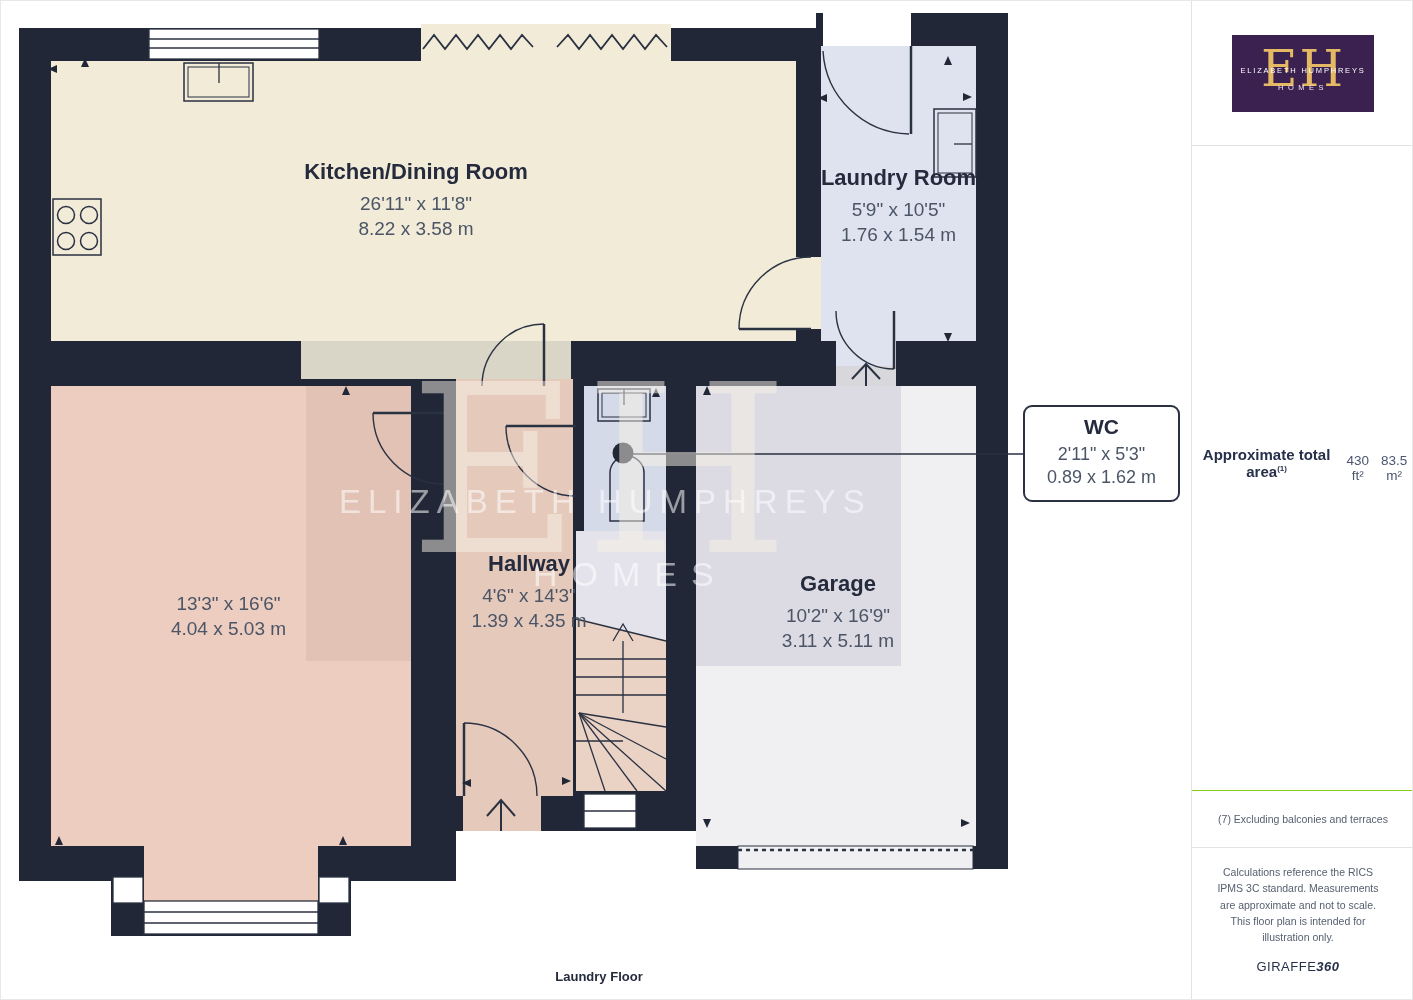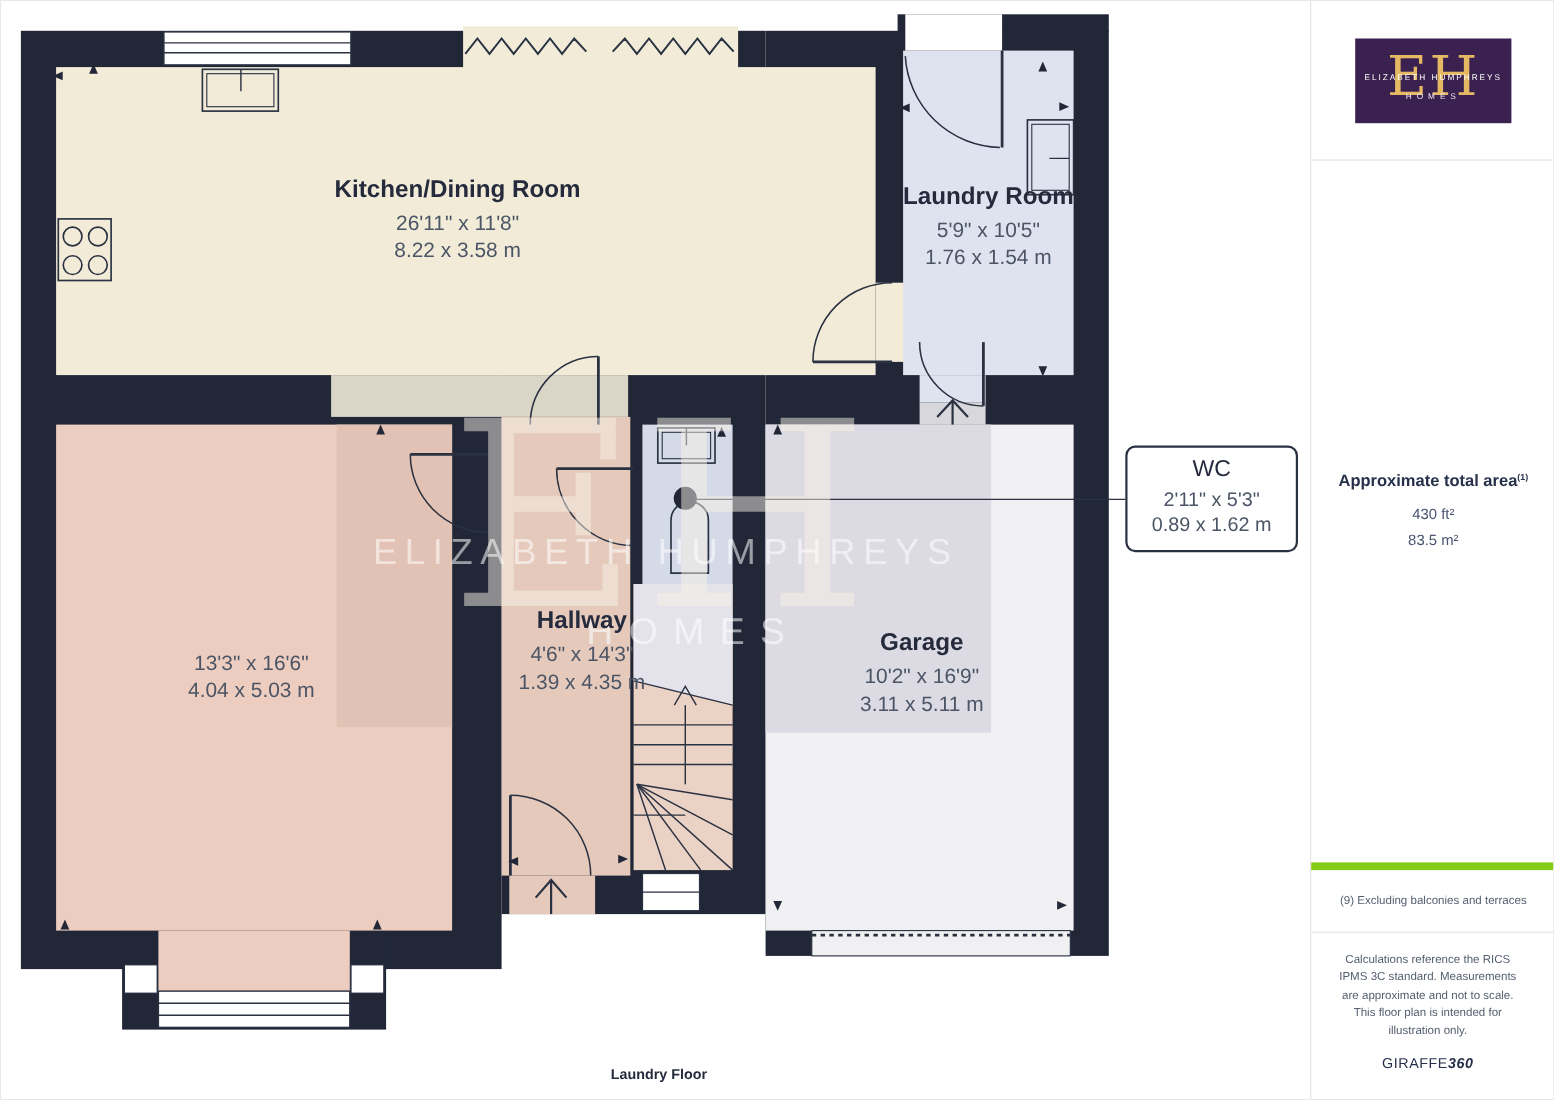--- a/index.html
+++ b/index.html
@@ -18,39 +18,39 @@
     color:rgba(255,255,255,0.55);white-space:nowrap;pointer-events:none;}
 
   
   .room-label{position:absolute;text-align:center;color:#252B3D;}
   .room-name{display:block;font-weight:bold;font-size:22px;margin-bottom:6px;}
   .room-dims{display:block;font-size:19px;color:#4B5566;line-height:1.32;}
 
   
   .wc-callout{position:absolute;left:1022px;top:404px;width:157px;background:#fff;
     border:2px solid #2A3141;border-radius:9px;text-align:center;padding:8px 4px 10px 4px;box-sizing:border-box;}
-  .wc-name{display:block;font-weight:normal;font-size:21px;color:#252B3D;margin-bottom:4px;}
+  .wc-name{display:block;font-weight:bold;font-size:21px;color:#252B3D;margin-bottom:4px;}
   .wc-dims{display:block;font-size:18px;color:#4B5566;line-height:1.3;}
 
   .floor-label{position:absolute;left:448px;top:968px;width:300px;text-align:center;
     font-size:13px;font-weight:bold;color:#252B3D;}
 
   
   .sidebar{position:absolute;left:1190px;top:0;width:223px;height:1000px;background:#fff;
     border-left:1px solid #E3E3E3;box-sizing:border-box;display:flex;flex-direction:column;}
   .sb-sec{box-sizing:border-box;}
   .sb-logo-sec{height:145px;border-bottom:1px solid #E3E3E3;display:flex;align-items:center;justify-content:center;}
   .logo{position:relative;width:142px;height:77px;background:#3A2150;overflow:hidden;}
   .logo-eh{position:absolute;left:0;right:0;top:4px;text-align:center;font-family:"DejaVu Serif",serif;
     font-size:50px;line-height:1.2;color:#E5B964;letter-spacing:2px;}
   .logo-name{position:absolute;left:0;right:0;top:31px;text-align:center;font-size:7.5px;
     color:#fff;letter-spacing:1.8px;white-space:nowrap;}
   .logo-homes{position:absolute;left:0;right:0;top:48px;text-align:center;font-size:7.5px;
     color:#EDE6F0;letter-spacing:4.5px;white-space:nowrap;}
-  .sb-area-sec{height:645px;border-bottom:7px solid #84cc16;display:flex;flex-direction:column;
+  .sb-area-sec{height:645px;border-bottom:1px solid #84cc16;display:flex;flex-direction:row;
     align-items:center;justify-content:center;text-align:center;}
   .area-title{font-size:15px;font-weight:bold;color:#27304A;margin-bottom:10px;}
   .area-title sup{font-size:8px;}
   .area-val{font-size:13.5px;color:#4A5570;margin:4px 0;}
   .sb-footnote-sec{height:57px;border-bottom:1px solid #E3E3E3;display:flex;align-items:center;
     justify-content:center;text-align:center;font-size:10.5px;color:#566070;}
   .sb-disclaimer-sec{flex:1;display:flex;flex-direction:column;align-items:center;justify-content:flex-start;
     padding:16px 30px 0 20px;text-align:center;}
   .disclaimer{font-size:10.5px;color:#566070;line-height:1.55;}
   .brand{margin-top:14px;font-size:13px;color:#27304A;letter-spacing:0.5px;}
@@ -251,21 +251,21 @@
       </div>
     </div>
     <div class="sb-sec sb-area-sec">
       <div class="area-title">
         <span>Approximate total area</span><sup>(1)</sup>
       </div>
       <div class="area-val">430 ft²</div>
       <div class="area-val">83.5 m²</div>
     </div>
     <div class="sb-sec sb-footnote-sec">
-      <span>(9) Excluding balconies and terraces</span>
+      <span>(7) Excluding balconies and terraces</span>
     </div>
     <div class="sb-sec sb-disclaimer-sec">
       <div class="disclaimer">Calculations reference the RICS IPMS 3C standard. Measurements are approximate and not to scale. This floor plan is intended for illustration only.</div>
       <div class="brand">
         <span>GIRAFFE</span><span class="b360">360</span>
       </div>
     </div>
   </div>
 
 </div>

